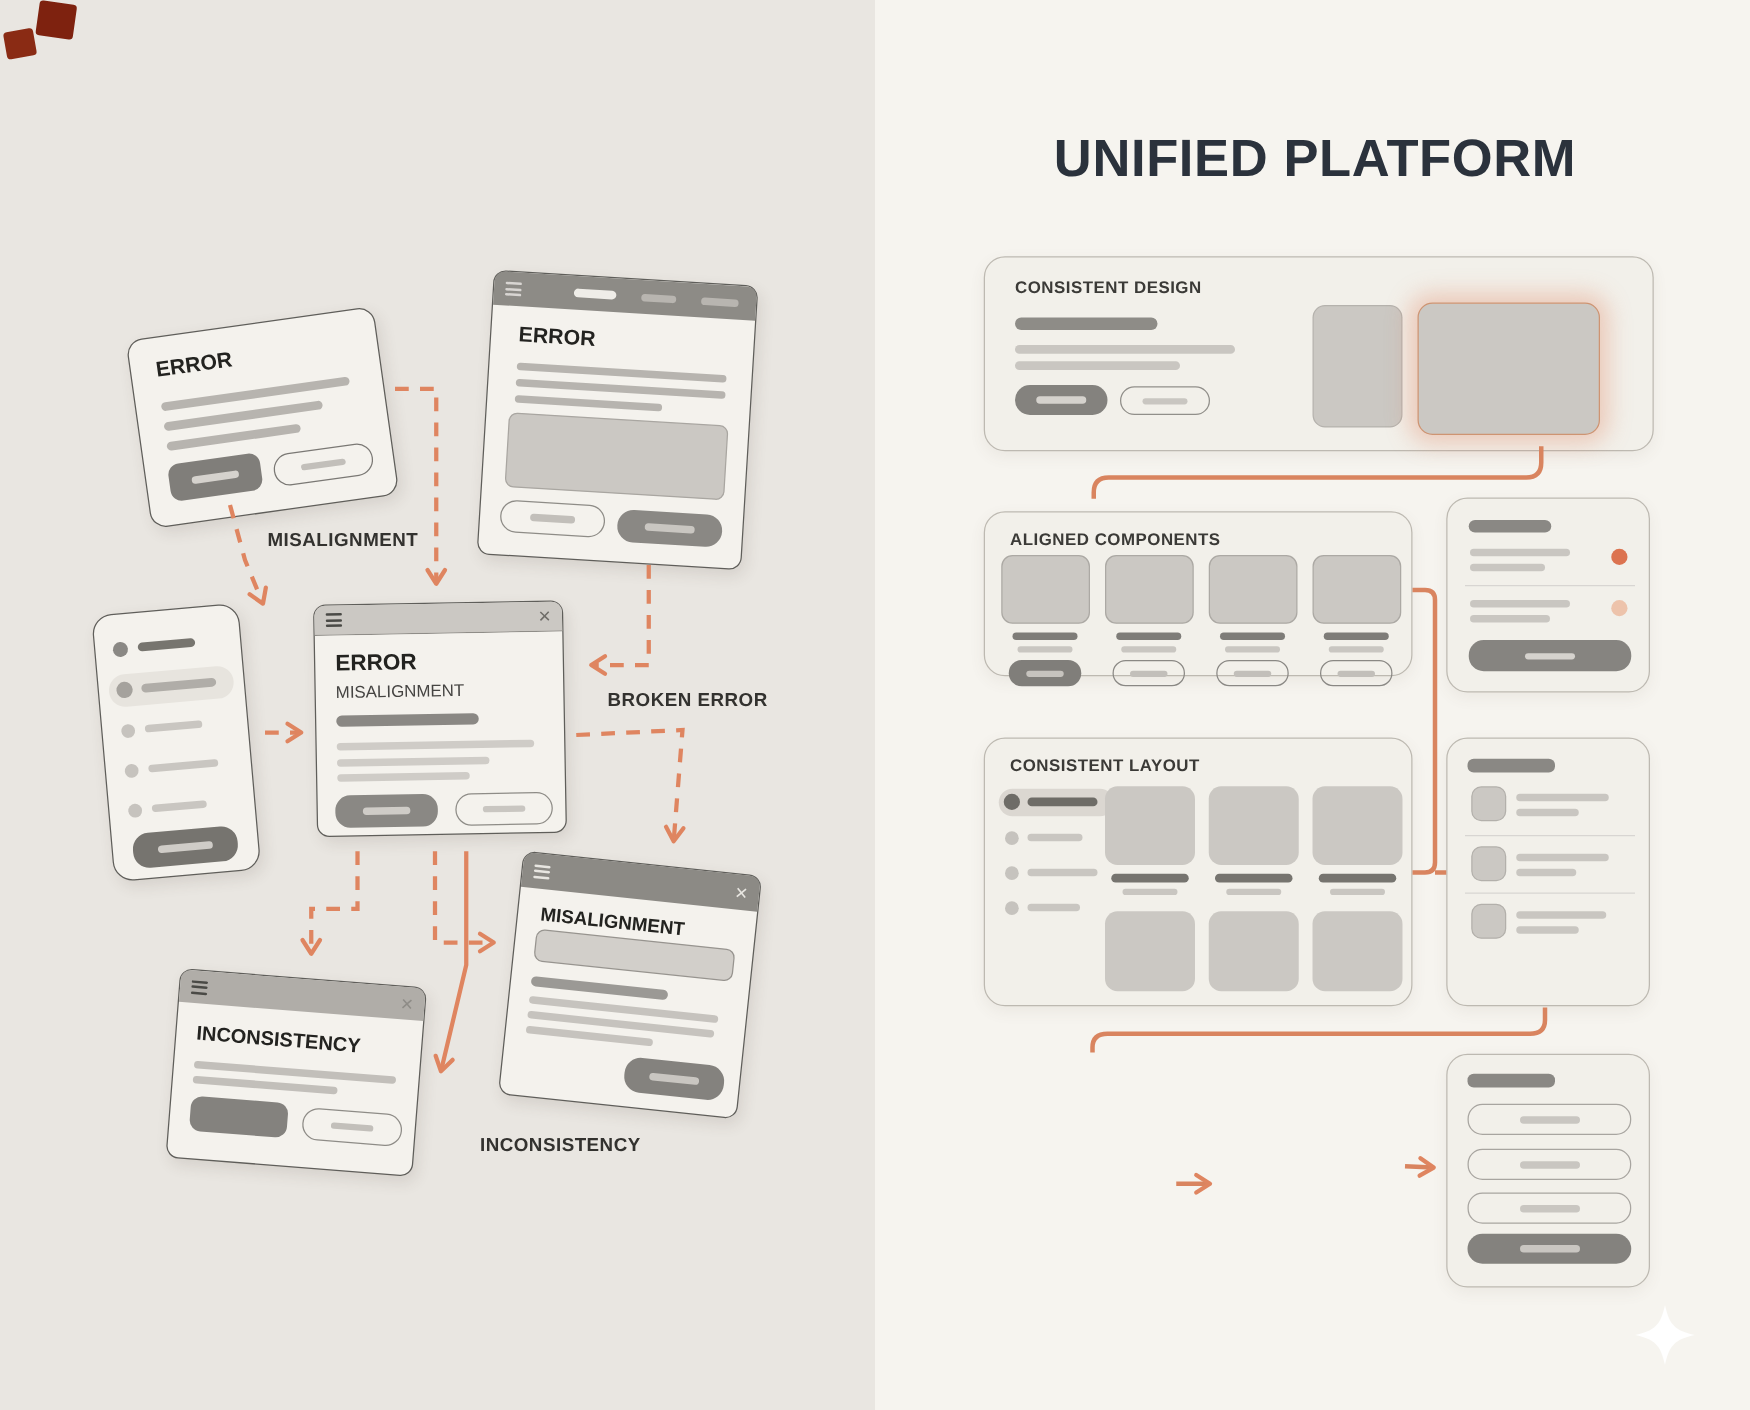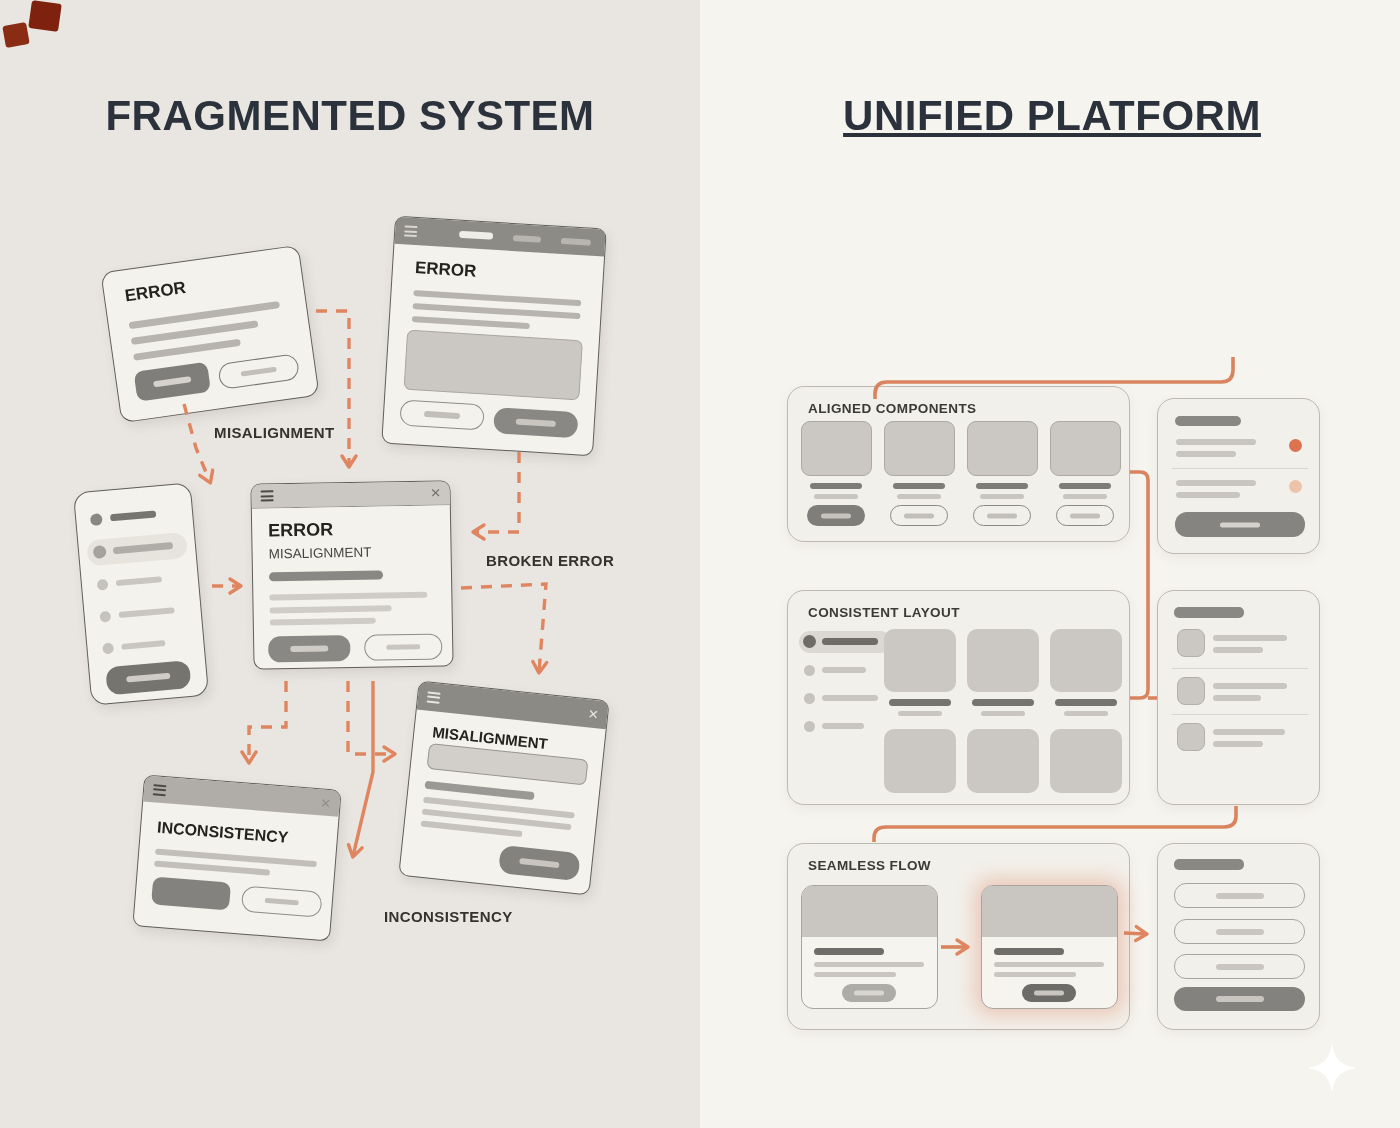--- a/index.html
+++ b/index.html
@@ -41,22 +41,21 @@
 </head>
 <body>
 
 <div class="canvas">
   <div class="half left-half"></div>
   <div class="half right-half"></div>
 
   <div class="cornermark" style="left:30px;top:2px;width:30px;height:28px;background:#7E220F;transform:rotate(8deg);"></div>
   <div class="cornermark" style="left:4px;top:24px;width:24px;height:22px;background:#8A2B14;transform:rotate(-10deg);"></div>
 
-  <div class="big-title" style="left:350px;top:92px;">FRAGMENTED SYSTEM</div>
-  <div class="big-title" style="left:1052px;top:92px;text-decoration:underline;">UNIFIED PLATFORM</div>
+  <div class="big-title" style="left:1052px;top:103px;">UNIFIED PLATFORM</div>
 
   <div class="win" style="left:110px;top:258px;width:200px;height:152px;border-radius:13px;transform:rotate(-8deg);">
     <div class="wtitle" style="left:20px;top:16px;font-size:17px;">ERROR</div>
     <div class="ln" style="left:20px;top:52px;width:152px;height:7px;background:#B7B4AF;"></div>
     <div class="ln" style="left:20px;top:68px;width:128px;height:7px;background:#B7B4AF;"></div>
     <div class="ln" style="left:20px;top:84px;width:108px;height:7px;background:#B7B4AF;"></div>
     <div class="btn" style="left:18px;top:102px;width:74px;height:30px;border-radius:9px;background:#807E7A;">
       <span class="pill" style="width:38px;height:6px;background:#D5D2CD;"></span>
     </div>
     <div class="btn" style="left:102px;top:106px;width:80px;height:26px;border-radius:13px;border:1.5px solid #7A7874;">
@@ -164,22 +163,36 @@
     <div class="ln" style="left:16px;top:138px;width:102px;height:6px;background:#C6C3BE;"></div>
     <div class="btn" style="left:98px;top:154px;width:80px;height:28px;border-radius:13px;background:#84827E;">
       <span class="pill" style="width:40px;height:6px;background:#C9C6C1;"></span>
     </div>
   </div>
 
   <div class="flabel" style="left:214px;top:424px;">MISALIGNMENT</div>
   <div class="flabel" style="left:486px;top:552px;">BROKEN ERROR</div>
   <div class="flabel" style="left:384px;top:908px;">INCONSISTENCY</div>
 
-
-  <div class="rcard" style="left:787px;top:386px;width:343px;height:156px;">
+  <div class="rcard" style="left:787px;top:205px;width:536px;height:156px;">
+    <div class="rhead" style="left:24px;top:16px;">CONSISTENT DESIGN</div>
+    <div class="dk" style="left:24px;top:48px;width:114px;height:10px;border-radius:5px;background:#8E8C87;"></div>
+    <div class="ln" style="left:24px;top:70px;width:176px;height:7px;"></div>
+    <div class="ln" style="left:24px;top:83px;width:132px;height:7px;"></div>
+    <div class="btn" style="left:24px;top:102px;width:74px;height:24px;border-radius:12px;background:#84827E;">
+      <span class="pill" style="width:40px;height:6px;background:#D5D2CD;"></span>
+    </div>
+    <div class="btn" style="left:108px;top:103px;width:72px;height:23px;border-radius:12px;border:1.3px solid #918F8A;">
+      <span class="pill" style="width:36px;height:5px;background:#C9C6C1;"></span>
+    </div>
+    <div class="sq" style="left:262px;top:38px;width:72px;height:98px;border:1px solid #B5B2AD;"></div>
+    <div class="sq glow" style="left:346px;top:36px;width:146px;height:106px;border-radius:12px;"></div>
+  </div>
+
+  <div class="rcard" style="left:787px;top:409px;width:343px;height:132px;">
     <div class="rhead" style="left:20px;top:14px;">ALIGNED COMPONENTS</div>
 
     <div class="sq" style="left:13px;top:34px;width:71px;height:55px;border-radius:9px;border:1px solid #ACA9A4;"></div>
     <div class="dk" style="left:22px;top:96px;width:52px;height:6px;background:#7E7C78;"></div>
     <div class="ln" style="left:26px;top:107px;width:44px;height:5px;"></div>
     <div class="btn" style="left:19px;top:118px;width:58px;height:21px;border-radius:11px;background:#807E7A;">
       <span class="pill" style="width:30px;height:5px;background:#C6C3BE;"></span>
     </div>
     <div class="sq" style="left:96px;top:34px;width:71px;height:55px;border-radius:9px;border:1px solid #ACA9A4;"></div>
     <div class="dk" style="left:105px;top:96px;width:52px;height:6px;background:#7E7C78;"></div>
@@ -250,41 +263,20 @@
     <div class="divider" style="left:14px;top:77px;width:136px;"></div>
     <div class="sq" style="left:19px;top:86px;width:28px;height:28px;border-radius:8px;border:1px solid #B3B0AB;"></div>
     <div class="ln" style="left:55px;top:92px;width:74px;height:6px;"></div>
     <div class="ln" style="left:55px;top:104px;width:48px;height:6px;"></div>
     <div class="divider" style="left:14px;top:123px;width:136px;"></div>
     <div class="sq" style="left:19px;top:132px;width:28px;height:28px;border-radius:8px;border:1px solid #B3B0AB;"></div>
     <div class="ln" style="left:55px;top:138px;width:72px;height:6px;"></div>
     <div class="ln" style="left:55px;top:150px;width:50px;height:6px;"></div>
   </div>
 
-  <div class="rcard" style="left:787px;top:843px;width:343px;height:187px;">
-    <div class="rhead" style="left:20px;top:14px;">SEAMLESS FLOW</div>
-    <div class="mini" style="left:13px;top:41px;width:137px;height:124px;">
-      <div class="abs" style="left:0;top:0;width:137px;height:51px;background:#C9C6C1;"></div>
-      <div class="dk" style="left:12px;top:62px;width:70px;height:7px;background:#6F6D69;"></div>
-      <div class="ln" style="left:12px;top:76px;width:110px;height:5px;"></div>
-      <div class="ln" style="left:12px;top:86px;width:82px;height:5px;"></div>
-      <div class="btn" style="left:40px;top:98px;width:54px;height:18px;border-radius:9px;background:#AEACA7;">
-        <span class="pill" style="width:30px;height:5px;background:#D8D5D2;"></span>
-      </div>
-    </div>
-    <div class="mini glow" style="left:193px;top:41px;width:137px;height:124px;">
-      <div class="abs" style="left:0;top:0;width:137px;height:51px;background:#C9C6C1;"></div>
-      <div class="dk" style="left:12px;top:62px;width:70px;height:7px;background:#6F6D69;"></div>
-      <div class="ln" style="left:12px;top:76px;width:110px;height:5px;"></div>
-      <div class="ln" style="left:12px;top:86px;width:82px;height:5px;"></div>
-      <div class="btn" style="left:40px;top:98px;width:54px;height:18px;border-radius:9px;background:#6E6C68;">
-        <span class="pill" style="width:30px;height:5px;background:#C9C6C1;"></span>
-      </div>
-    </div>
-  </div>
 
   <div class="rcard" style="left:1157px;top:843px;width:163px;height:187px;">
     <div class="dk" style="left:16px;top:15px;width:70px;height:11px;border-radius:5px;"></div>
     <div class="btn" style="left:16px;top:39px;width:131px;height:25px;border-radius:12px;border:1.2px solid #A8A5A0;">
       <span class="pill" style="width:48px;height:6px;background:#C9C6C1;"></span>
     </div>
     <div class="btn" style="left:16px;top:75px;width:131px;height:25px;border-radius:12px;border:1.2px solid #A8A5A0;">
       <span class="pill" style="width:48px;height:6px;background:#C9C6C1;"></span>
     </div>
     <div class="btn" style="left:16px;top:110px;width:131px;height:25px;border-radius:12px;border:1.2px solid #A8A5A0;">

